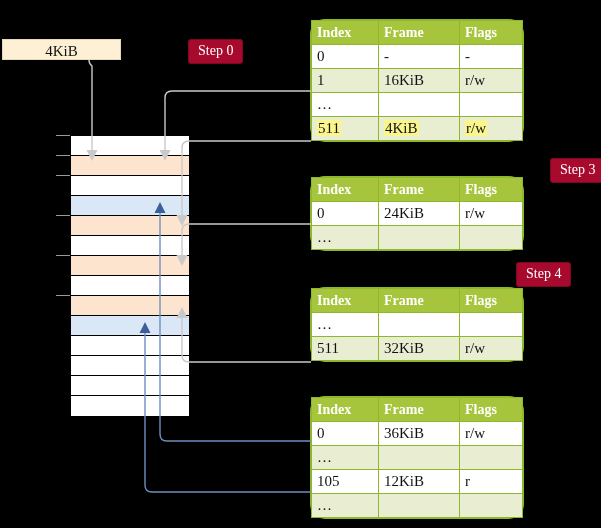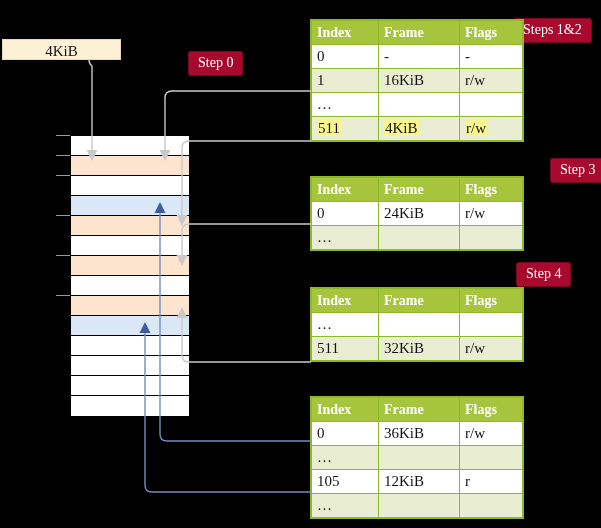--- a/index.html
+++ b/index.html
@@ -75,20 +75,21 @@
 
   
   .ptable {
     position: absolute;
     border-collapse: collapse;
     font-size: 14px;
     color: #111111;
     background: #0c4a6e;
     table-layout: fixed;
     box-shadow: 0 0 0 1px #8db82c;
+    border-radius: 14px;
   }
   .ptable th {
     background: #a7c53c;
     color: #ffffff;
     font-weight: bold;
     text-align: left;
     padding: 2px 5px;
     border: 1px solid #8db82c;
     font-size: 14px;
     height: 19px;
@@ -119,22 +120,21 @@
   .w-gray { fill: none; stroke: #c9c9c9; stroke-width: 1.4; }
   .w-blue { fill: none; stroke: #6f8fbf; stroke-width: 1.4; }
   .a-gray { fill: #c9c9c9; }
   .a-blue { fill: #3c5f99; }
 </style>
 </head>
 <body>
 
 <div id="stage">
 
-  <div class="step-pill" style="left:189px; top:40px;margin-top:12px;">Step 0</div>
-  <div class="step-pill" style="left:514px; top:19px;">Steps 1&amp;2</div>
+  <div class="step-pill" style="left:189px; top:40px;">Step 0</div>
   <div class="step-pill" style="left:521px; top:159px;margin-left:30px;">Step 3</div>
   <div class="step-pill" style="left:517px; top:263px;">Step 4</div>
 
   <div class="src-box" style="left:2px; top:39px; width:119px; height:21px;">4KiB</div>
 
   <div id="memcol">
     <div class="mem-row mem-white" style="top:0px;"></div>
     <div class="mem-row mem-orange" style="top:20px;"></div>
     <div class="mem-row mem-white" style="top:40px;"></div>
     <div class="mem-row mem-blue" style="top:60px;"></div>

